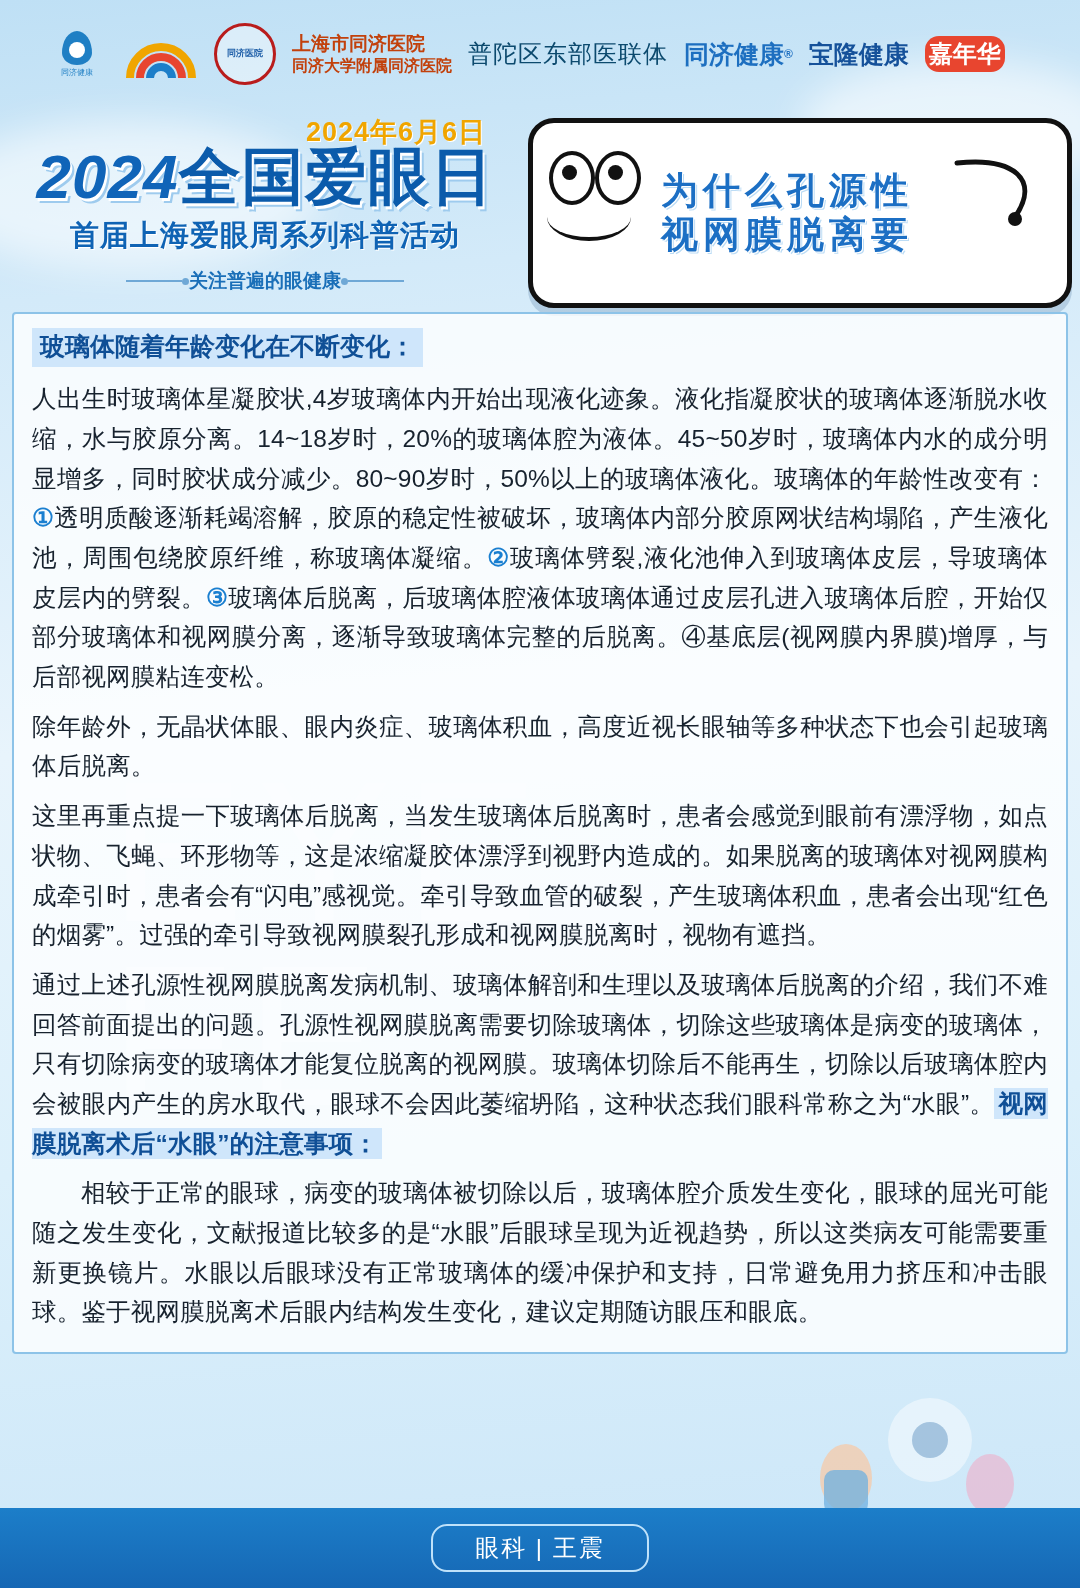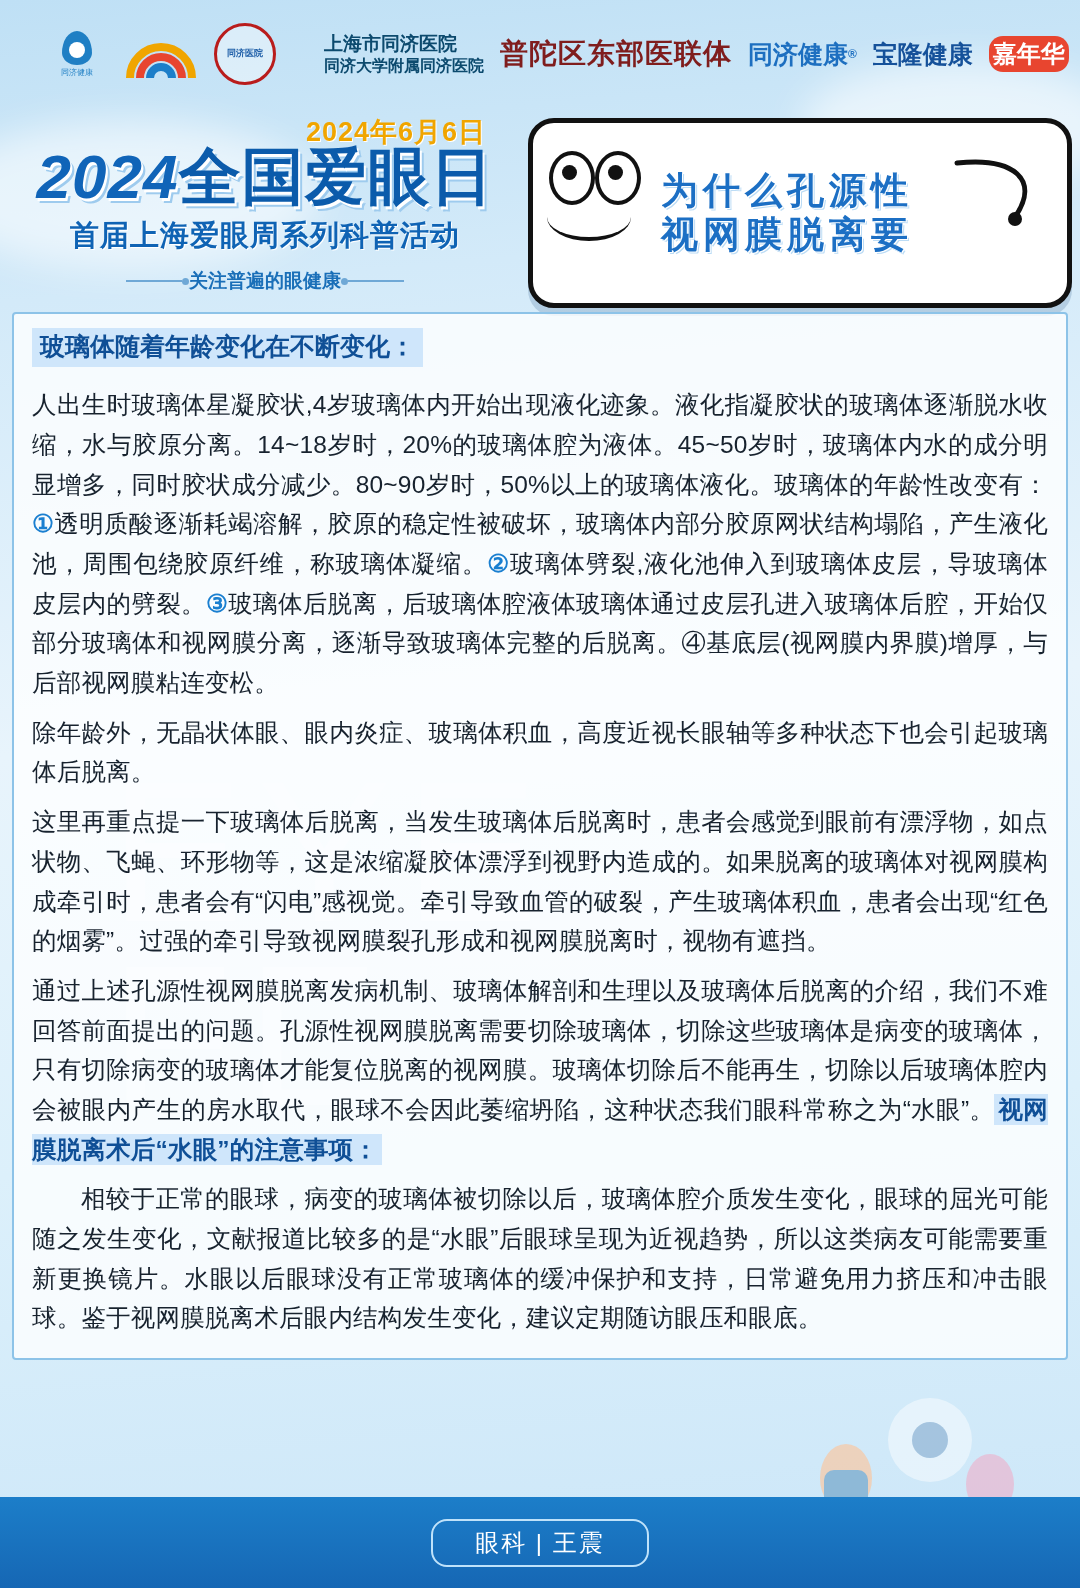--- a/index.html
+++ b/index.html
@@ -80,30 +80,29 @@
     display: flex; align-items: center; justify-content: center;
     font-size: 9px;
     text-align: center;
     line-height: 1.05;
     font-weight: bold;
     background: rgba(255,255,255,0.4);
   }
   .logo-text-cn {
     font-size: 19px;
     font-weight: bold;
-    color: #0c4a6e;
+    color: #c2410c;
     line-height: 1.25;
     white-space: nowrap;
-    margin-left: 32px;
   }
   .logo-text-cn .sm { font-size: 16px; }
   .pill-text {
-    font-size: 28px;
-    font-weight: bold;
-    color: #7f1d1d;
+    font-size: 24px;
+    font-weight: normal;
+    color: #0c4a6e;
     white-space: nowrap;
     letter-spacing: 1px;
   }
   .pill-blue {
     font-size: 25px;
     font-weight: bold;
     color: #1d6fc0;
     white-space: nowrap;
   }
   .pill-deep {
@@ -267,21 +266,21 @@
     width: 1056px;
   }
   .hl {
     display: inline-block;
     background: #cfe6fb;
     color: #0f4f96;
     font-size: 25px;
     font-weight: bold;
     padding: 3px 8px 5px 8px;
     line-height: 1.25;
-    margin-bottom: 8px;
+    margin-bottom: 2px;
   }
   .para {
     font-size: 24.5px;
     color: #17222e;
     line-height: 1.62;
     text-align: justify;
     margin: 10px 0 0 0;
     letter-spacing: 0.2px;
   }
   .para.indent { text-indent: 2em; }
@@ -295,21 +294,21 @@
     font-weight: bold;
     padding: 2px 4px;
   }
 
   
   .footer {
     position: absolute;
     left: 0;
     bottom: 0;
     width: 1080px;
-    height: 91px;
+    height: 80px;
     background: linear-gradient(180deg, #1c7ec9 0%, #1667b4 100%);
     display: flex;
     align-items: center;
     justify-content: center;
     z-index: 4;
   }
   .footer-pill {
     border: 2px solid #bfe2fa;
     border-radius: 16px;
     color: #fff;

